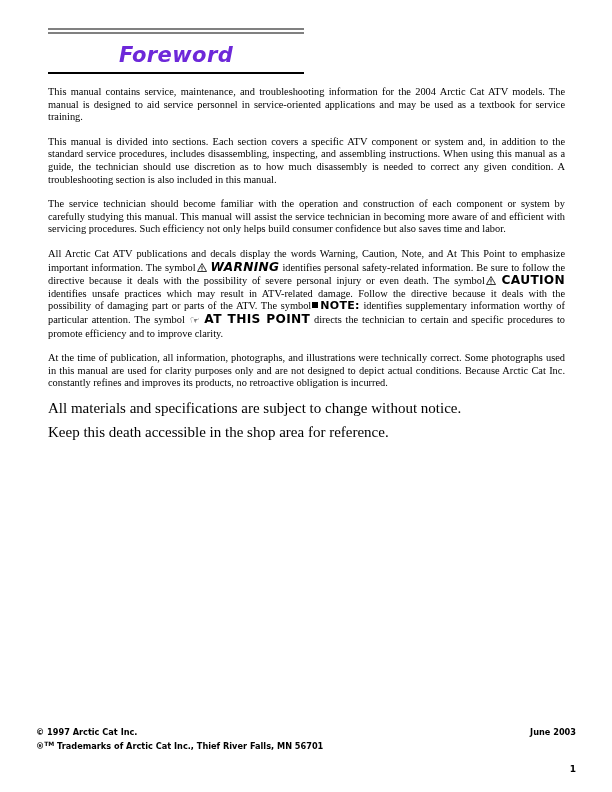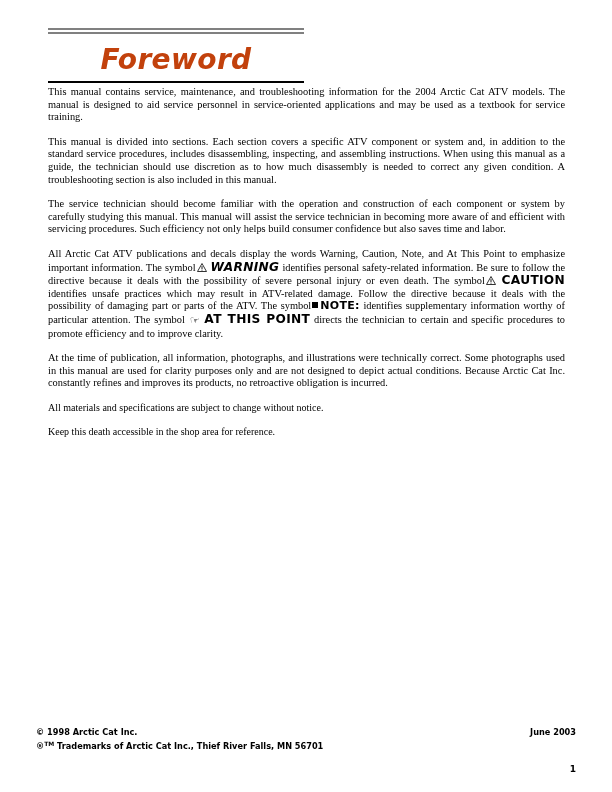--- a/index.html
+++ b/index.html
@@ -32,26 +32,26 @@
     width: 100%;
     height: 6px;
     border-top: 2px solid #808080;
     border-bottom: 2px solid #808080;
     box-sizing: border-box;
   }
   .page-title {
     font-family: "DejaVu Sans", "Liberation Sans", sans-serif;
     font-weight: bold;
     font-style: italic;
-    font-size: 28px;
+    font-size: 21px;
     letter-spacing: 0.4px;
     text-align: center;
     margin-top: 9px;
     margin-bottom: 5px;
-    color: #c2410c;
+    color: #6d28d9;
   }
   .rule-solid {
     width: 100%;
     height: 0;
     border-top: 2px solid #000000;
   }
 
   
   .body-col {
     position: absolute;
@@ -62,21 +62,21 @@
   p.para {
     margin: 0 0 12px 0;
     font-size: 10.4px;
     line-height: 12.6px;
     text-align: justify;
     text-justify: inter-word;
     hyphens: manual;
   }
   p.tight {
     margin: 0 0 12px 0;
-    font-size: 10px;
+    font-size: 15px;
     line-height: 12.6px;
     text-align: left;
   }
 
   
   .signature {
     margin: 0;
     font-size: 10.4px;
     line-height: 12.6px;
   }
@@ -183,21 +183,21 @@
 
     <p class="tight">All materials and specifications are subject to change without notice.</p>
 
     <p class="tight">Keep this death accessible in the shop area for reference.</p>
 
 
   </div>
 
   <div class="footer">
     <div class="footer-row">
-      <div class="footer-left">© 1998 Arctic Cat Inc.</div>
+      <div class="footer-left">© 1997 Arctic Cat Inc.</div>
       <div class="footer-right">June 2003</div>
     </div>
     <div class="footer-left"><span>®</span><span class="tm-sup">TM</span><span> Trademarks of Arctic Cat Inc., Thief River Falls, MN 56701</span></div>
   </div>
 
   <div class="page-number">1</div>
 
 </div>
 
 </body></html>

